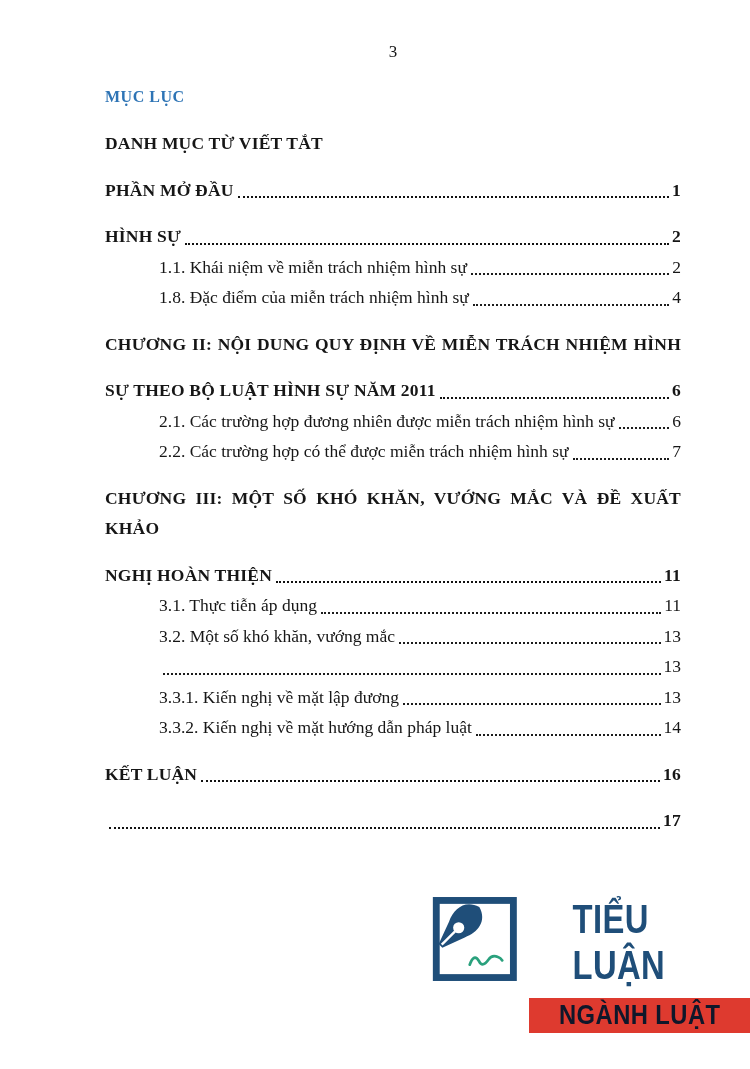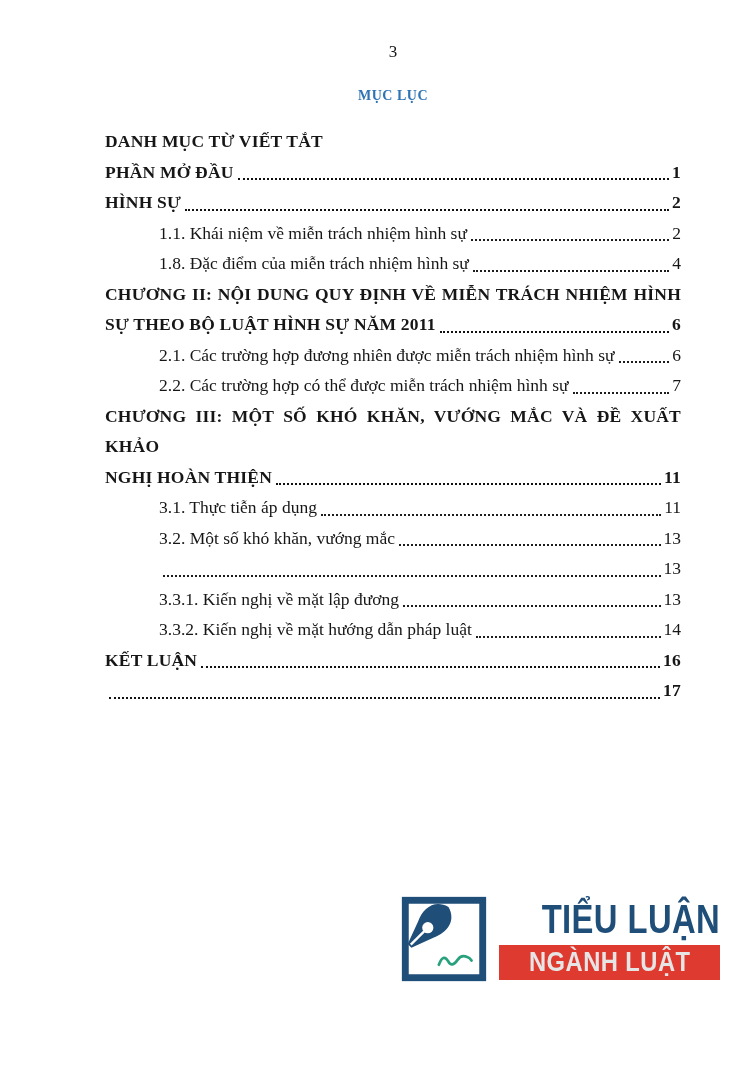--- a/index.html
+++ b/index.html
@@ -13,55 +13,54 @@
     color:#161616;
     overflow:hidden;
   }
   .page-num{
     text-align:center;
     font-size:17px;
     line-height:20px;
     margin-bottom:26px;
   }
   .toc-title{
-    text-align:center;
     color:#2E74B5;
-    font-size:14px;
+    font-size:16px;
     font-weight:bold;
     letter-spacing:0.5px;
     margin:0 0 22px 0;
   }
   .toc-list{display:block;}
   .toc-row{
     display:flex;
     align-items:flex-end;
     font-size:17.5px;
     line-height:30.5px;
   }
-  .toc-row.bold{font-weight:bold;letter-spacing:0.2px;}
+  .toc-row.bold{font-weight:bold;letter-spacing:0.2px;margin-top:16px;}
   .toc-row.indent{padding-left:54px;}
   .toc-text{white-space:nowrap;}
   .toc-row.justify .toc-text{
     white-space:normal;
     width:100%;
     text-align:justify;
     text-align-last:justify;
   }
   .dots{
     flex:1;
     min-width:18px;
     border-bottom:2px dotted #1c1c1c;
     margin:0 3px 7px 4px;
   }
   .toc-row.bold .dots{border-bottom:2.6px dotted #111;}
   .pg{white-space:nowrap;}
   
   .logo{
     position:absolute;
-    left:401px;top:896px;
+    left:432px;top:896px;
     display:flex;
     align-items:flex-start;
   }
   .logo-icon{width:86px;height:86px;display:block;}
   .logo-text{
     display:flex;
     flex-direction:column;
     align-items:flex-end;
     margin-left:10px;
     font-family:"Liberation Sans", sans-serif;
@@ -70,26 +69,26 @@
     display:inline-block;
     font-weight:bold;
     font-size:41px;
     line-height:46px;
     letter-spacing:0.5px;
     transform:scaleX(0.8);
     transform-origin:right top;
   }
   .brand2{
     display:inline-block;
-    color:#e5e5e5;
+    color:#0f172a;
     font-weight:bold;
     font-size:27px;
     line-height:35px;
     padding:0 19px;
-    margin-top:3px;
+    margin-top:10px;
     letter-spacing:0.5px;
   }
   .brand2 .inner{
     display:inline-block;
     transform:scaleX(0.88);
     transform-origin:center;
   }
 </style>
 </head>
 <body>

